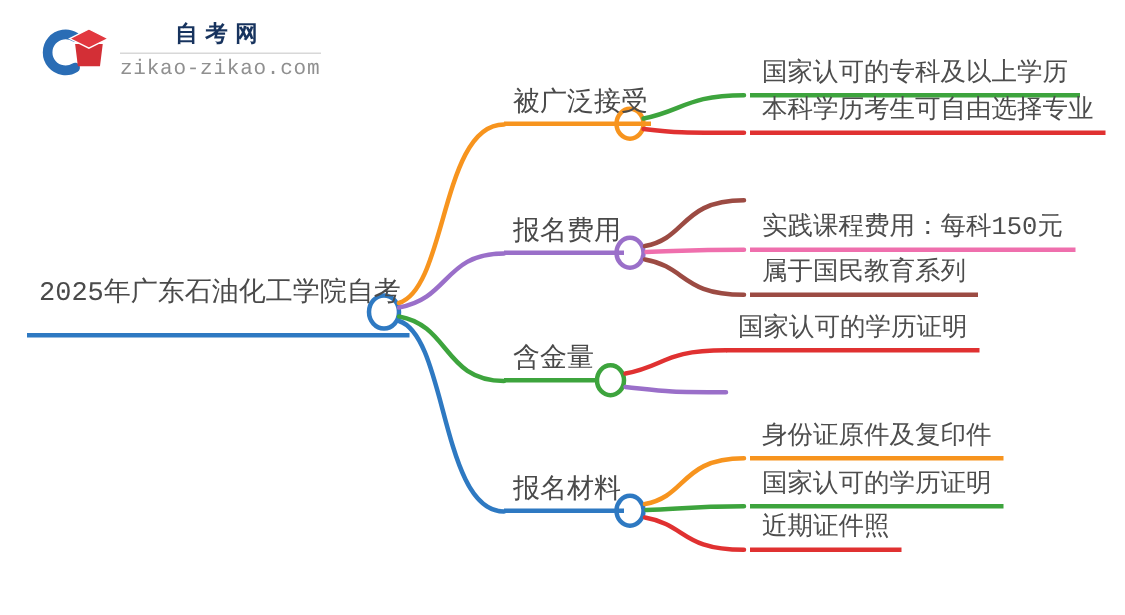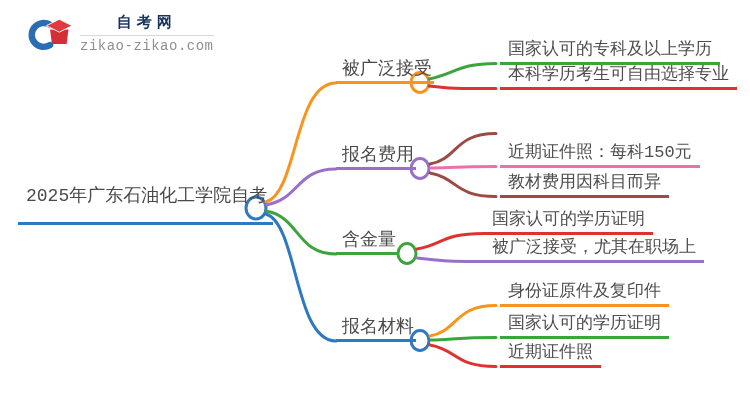--- a/index.html
+++ b/index.html
@@ -77,23 +77,22 @@
   <div class="node root-node" style="border-bottom-color: rgb(46, 121, 194);">2025年广东石油化工学院自考</div>
 
   <div class="node branch-node bx" style="top: 59px; border-bottom-color: rgb(247, 148, 30);">被广泛接受</div>
   <div class="node branch-node bx" style="top: 145px; border-bottom-color: rgb(154, 111, 201);">报名费用</div>
   <div class="node branch-node bx" style="top: 230px; border-bottom-color: rgb(61, 164, 61);">含金量</div>
   <div class="node branch-node bx" style="top: 317px; border-bottom-color: rgb(46, 121, 194);">报名材料</div>
 
   <div class="node leaf-node lx-a" style="top: 40px; border-bottom-color: rgb(61, 164, 61);">国家认可的专科及以上学历</div>
   <div class="node leaf-node lx-a" style="top: 65px; border-bottom-color: rgb(224, 49, 49);">本科学历考生可自由选择专业</div>
 
-  <div class="node leaf-node lx-a" style="top: 143px; border-bottom-color: rgb(239, 111, 173);">近期证件照：每科150元</div>
-  <div class="node leaf-node lx-a" style="top: 173px; border-bottom-color: rgb(156, 75, 67);">教材费用因科目而异</div>
+  <div class="node leaf-node lx-a" style="top: 143px; border-bottom-color: rgb(239, 111, 173);">实践课程费用：每科150元</div>
+  <div class="node leaf-node lx-a" style="top: 173px; border-bottom-color: rgb(156, 75, 67);">属于国民教育系列</div>
 
   <div class="node leaf-node lx-b" style="top: 210px; border-bottom-color: rgb(224, 49, 49);">国家认可的学历证明</div>
-  <div class="node leaf-node lx-b" style="top: 238px; border-bottom-color: rgb(154, 111, 201);">被广泛接受，尤其在职场上</div>
 
   <div class="node leaf-node lx-a" style="top: 282px; border-bottom-color: rgb(247, 148, 30); text-align: right;">身份证原件及复印件</div>
   <div class="node leaf-node lx-a" style="top: 314px; border-bottom-color: rgb(61, 164, 61); text-align: center;">国家认可的学历证明</div>
   <div class="node leaf-node lx-a" style="top: 343px; border-bottom-color: rgb(224, 49, 49);">近期证件照</div>
 
 </div>
 
 </body></html>

